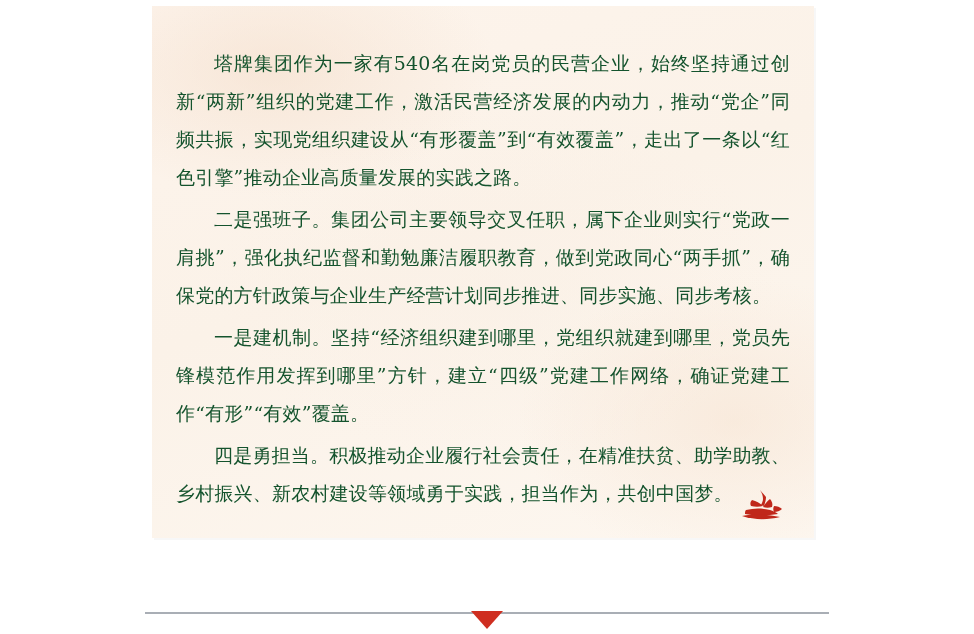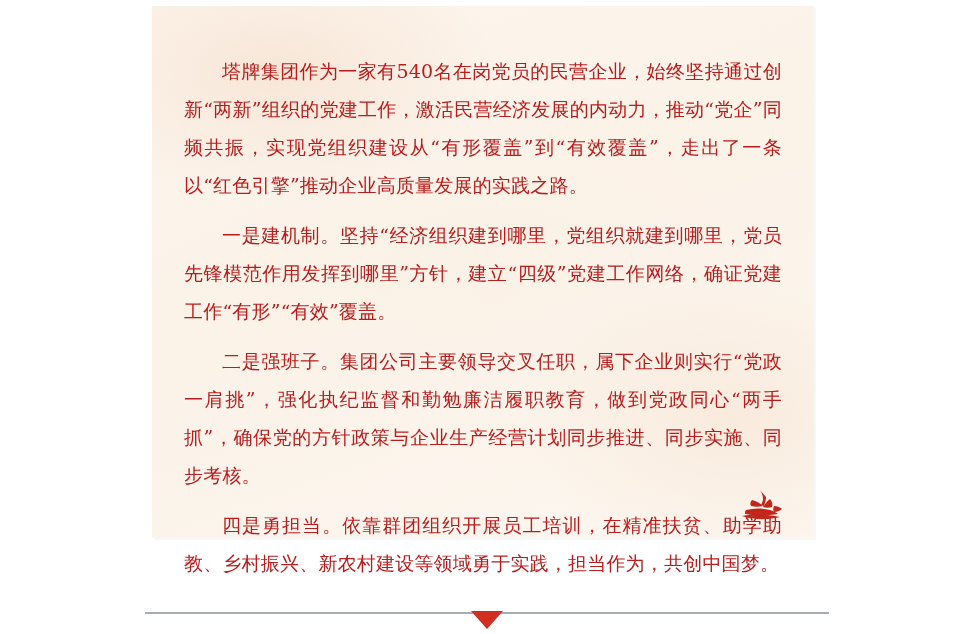--- a/index.html
+++ b/index.html
@@ -62,24 +62,24 @@
 
   .content {
     position: absolute;
     left: 20px;
     top: 34px;
     right: 20px;
     width: 622px;
   }
 
   p.para {
-    margin: 12px;
+    margin: 4px;
     font-size: 19px;
     line-height: 38px;
-    color: #b91c1c;
+    color: #14532d;
     text-indent: 2em;
     text-align: justify;
     text-justify: inter-ideograph;
     letter-spacing: 0.2px;
     font-family: "DejaVu Serif", "Liberation Serif", serif;
   }
 
   
   .seal {
     position: absolute;
@@ -122,23 +122,23 @@
 
   <div class="left-bar">
     <div class="left-bar-inner"></div>
   </div>
 
   <div class="card">
     <div class="card-bg"></div>
 
     <div class="content">
       <p class="para">塔牌集团作为一家有540名在岗党员的民营企业，始终坚持通过创新“两新”组织的党建工作，激活民营经济发展的内动力，推动“党企”同频共振，实现党组织建设从“有形覆盖”到“有效覆盖”，走出了一条以“红色引擎”推动企业高质量发展的实践之路。</p>
+      <p class="para">二是强班子。集团公司主要领导交叉任职，属下企业则实行“党政一肩挑”，强化执纪监督和勤勉廉洁履职教育，做到党政同心“两手抓”，确保党的方针政策与企业生产经营计划同步推进、同步实施、同步考核。</p>
       <p class="para">一是建机制。坚持“经济组织建到哪里，党组织就建到哪里，党员先锋模范作用发挥到哪里”方针，建立“四级”党建工作网络，确证党建工作“有形”“有效”覆盖。</p>
-      <p class="para">二是强班子。集团公司主要领导交叉任职，属下企业则实行“党政一肩挑”，强化执纪监督和勤勉廉洁履职教育，做到党政同心“两手抓”，确保党的方针政策与企业生产经营计划同步推进、同步实施、同步考核。</p>
-      <p class="para">四是勇担当。依靠群团组织开展员工培训，在精准扶贫、助学助教、乡村振兴、新农村建设等领域勇于实践，担当作为，共创中国梦。</p>
+      <p class="para">四是勇担当。积极推动企业履行社会责任，在精准扶贫、助学助教、乡村振兴、新农村建设等领域勇于实践，担当作为，共创中国梦。</p>
     </div>
 
     <div class="seal">
       <svg width="64" height="40" viewBox="0 0 64 40" xmlns="http://www.w3.org/2000/svg">
         <g fill="#c0271a">
           <path d="M30 4 c2 3 3 6 3 9 c0 2 -1 4 -2 6 l3 1 c1 -3 2 -6 2 -9 z"></path>
           <path d="M22 14 c4 1 8 3 11 6 c-4 1 -8 1 -12 0 c-1 -2 -1 -4 1 -6 z"></path>
           <path d="M40 13 c2 2 3 5 2 8 c-3 1 -6 1 -9 0 c2 -3 4 -6 7 -8 z"></path>
           <path d="M16 24 c8 -2 16 -2 24 0 c3 1 6 2 8 4 c-11 2 -22 2 -33 0 c0 -2 0 -3 1 -4 z"></path>
           <path d="M44 20 c3 0 6 1 8 3 c-2 2 -5 3 -8 3 c-1 -2 -1 -4 0 -6 z"></path>

